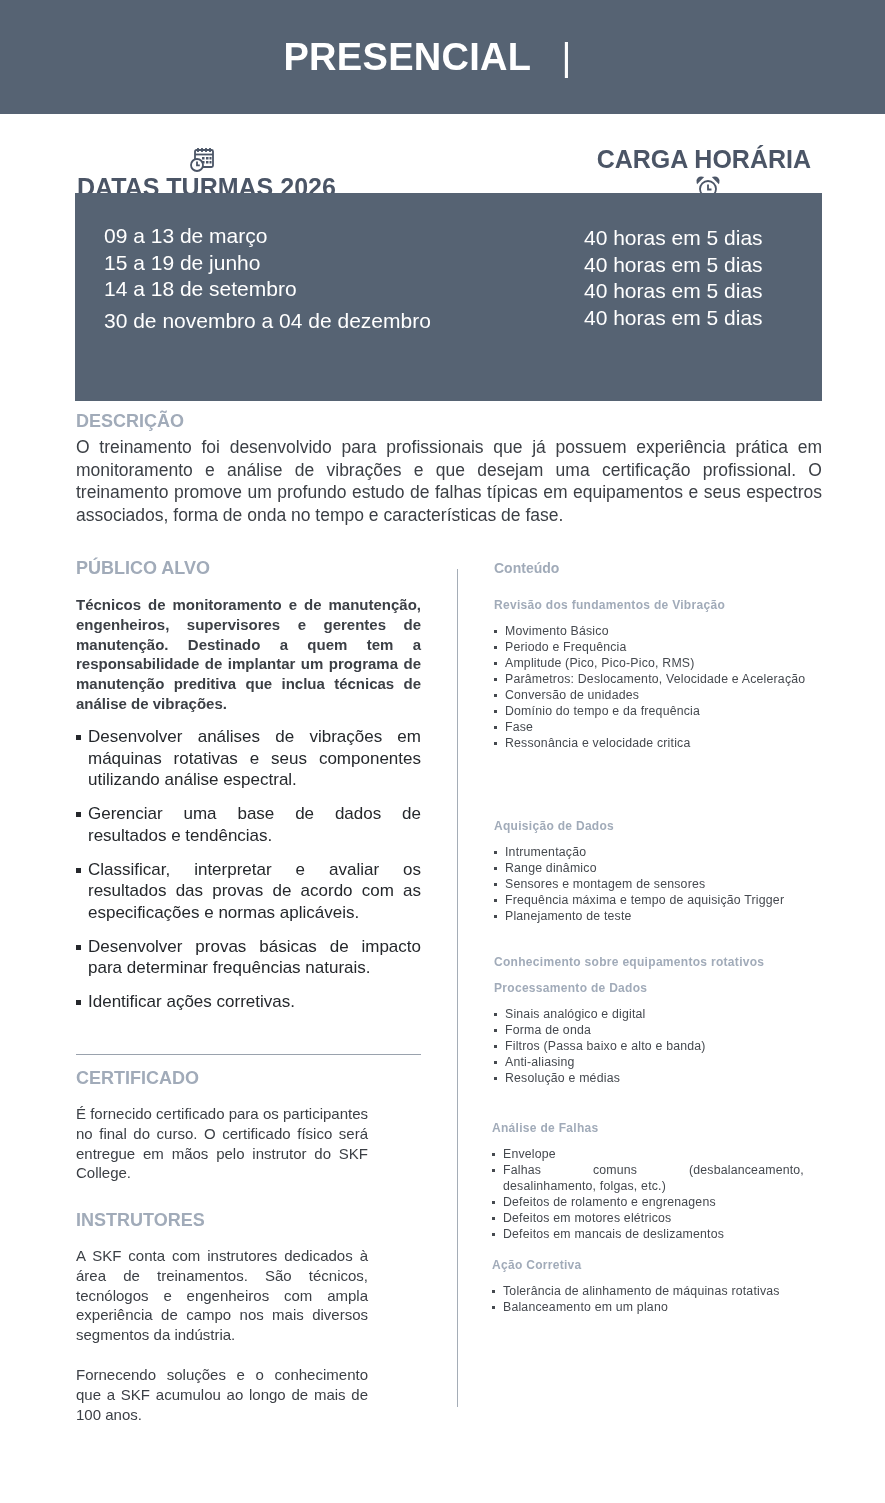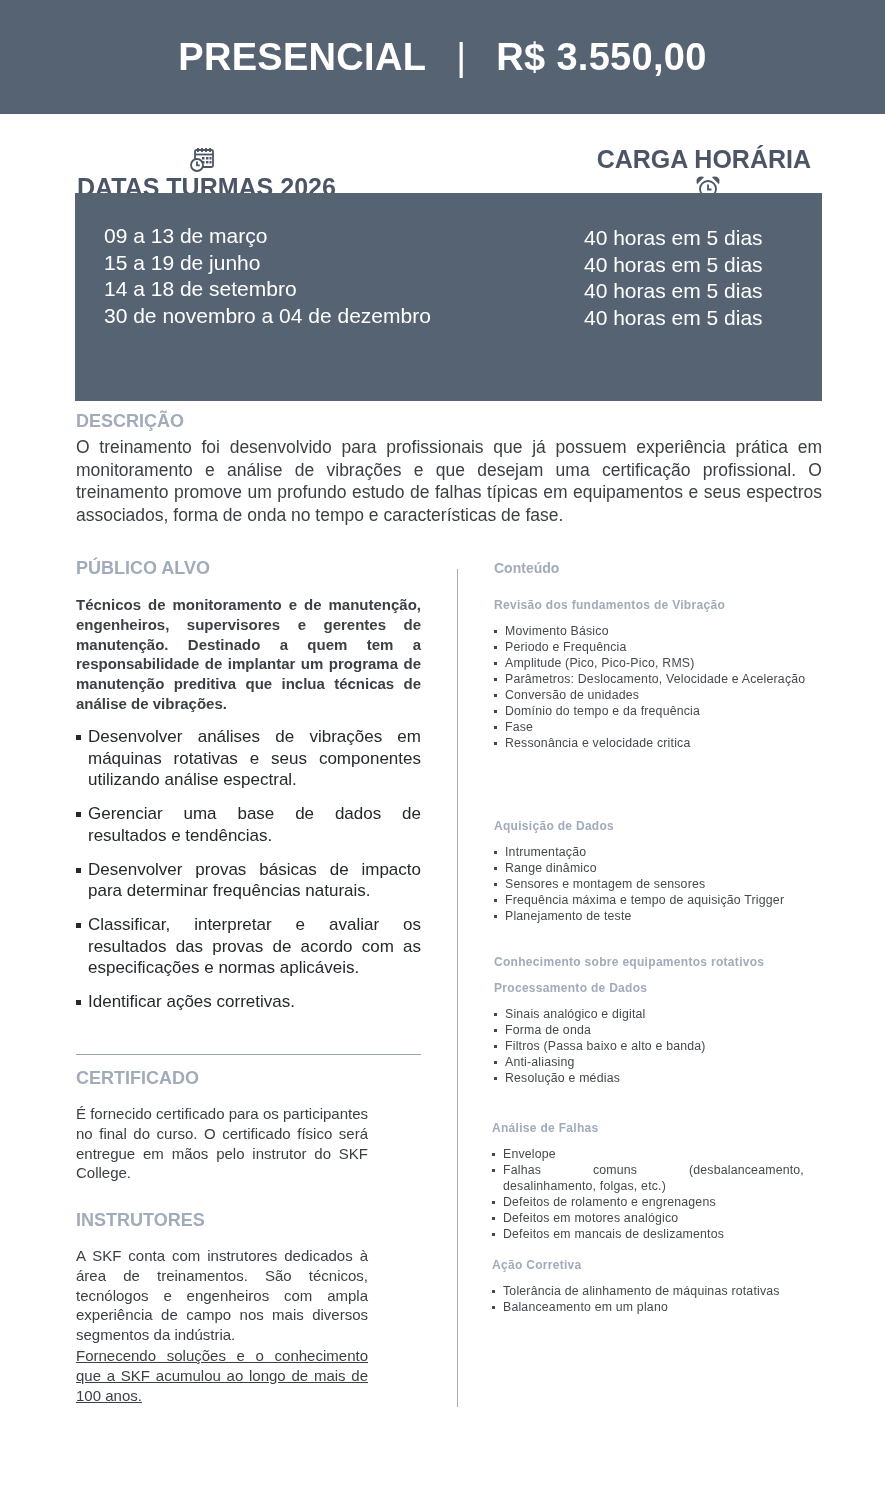--- a/index.html
+++ b/index.html
@@ -25,21 +25,21 @@
   .sec-head.right svg { margin-left: 8px; }
 
   .dates-box {
     position: absolute; left: 75px; top: 193px; width: 747px; height: 208px;
     background: #566373; color: #ffffff;
   }
   .dates-col { position: absolute; top: 30px; font-size: 21px; line-height: 26.7px; }
   .dates-col.left { left: 29px; }
   .dates-col.right { left: 509px; top: 32px; }
   .dates-col .row { white-space: nowrap; }
-  .dates-col.left .row:nth-child(4) { }
+  .dates-col.left .row:nth-child(4) { margin-top: 5px; }
 
   .label {
     font-weight: bold; color: #a1abb9; font-size: 18px;
   }
 
   .desc { position: absolute; left: 76px; top: 411px; width: 746px; }
   .desc .text { margin-top: 4px; font-size: 17.5px; line-height: 22.5px; color: #3b3f45; text-align: justify; }
 
   .left-col { position: absolute; left: 76px; width: 345px; }
   .para { font-size: 15px; line-height: 19.8px; color: #3b3f45; text-align: justify; }
@@ -56,21 +56,21 @@
   .objetivo li::before {
     content: ""; position: absolute; left: 0; top: 9px; width: 5px; height: 5px; background: #25282c;
   }
 
   .hr { position: absolute; left: 76px; top: 1054px; width: 345px; height: 1px; background: #9aa2ad; }
 
   .cert { top: 1068px; width: 292px; }
   .cert .para { margin-top: 15px; }
   .instr { top: 1210px; width: 292px; }
   .instr .para { margin-top: 15px; }
-  .instr .para + .para { margin-top: 1px; text-decoration: underline; }
+  .instr .para + .para { margin-top: 20px; }
 
   .vdivider { position: absolute; left: 457px; top: 569px; width: 1px; height: 838px; background: #a5adb7; }
 
   .right-col { position: absolute; left: 494px; top: 560px; width: 312px; }
   .conteudo-title { font-weight: bold; color: #a1abb9; font-size: 14px; }
   .topic { font-weight: bold; color: #a1abb9; font-size: 12px; letter-spacing: 0.3px; }
   .right-col ul { list-style: none; }
   .right-col li {
     position: relative; padding-left: 11px; font-size: 12.3px; line-height: 16px;
     color: #45494f; text-align: justify; letter-spacing: 0.2px;
@@ -80,21 +80,20 @@
   }
   .blk { position: absolute; left: 0; width: 312px; }
   .blk .topic + ul { margin-top: 11px; }
 </style>
 </head>
 <body>
 
 <div class="top-banner">
   <span>PRESENCIAL</span>
   <span class="sep">|</span>
-  <span>R$ 3.550,00</span>
 </div>
 
 <div class="sec-head left">
   <span>
     <svg width="28" height="28" viewBox="0 0 28 28" fill="none" stroke="#4b5566" stroke-width="1.8">
       <rect x="6" y="5" width="18" height="17" rx="1.5"></rect>
       <line x1="6" y1="9.5" x2="24" y2="9.5"></line>
       <path d="M9 3v4M13 3v4M17 3v4M21 3v4"></path>
       <rect x="13" y="12" width="2.5" height="2.5" fill="#4b5566" stroke="none"></rect>
       <rect x="17" y="12" width="2.5" height="2.5" fill="#4b5566" stroke="none"></rect>
@@ -144,22 +143,22 @@
 
 <div class="left-col publico">
   <div class="label">PÚBLICO ALVO</div>
   <div class="para">Técnicos de monitoramento e de manutenção, engenheiros, supervisores e gerentes de manutenção. Destinado a quem tem a responsabilidade de implantar um programa de manutenção preditiva que inclua técnicas de análise de vibrações.</div>
 </div>
 
 <div class="left-col objetivo">
   <ul>
     <li>Desenvolver análises de vibrações em máquinas rotativas e seus componentes utilizando análise espectral.</li>
     <li>Gerenciar uma base de dados de resultados e tendências.</li>
+    <li>Classificar, interpretar e avaliar os resultados das provas de acordo com as especificações e normas aplicáveis.</li>
     <li>Desenvolver provas básicas de impacto para determinar frequências naturais.</li>
-    <li>Classificar, interpretar e avaliar os resultados das provas de acordo com as especificações e normas aplicáveis.</li>
     <li>Identificar ações corretivas.</li>
   </ul>
 </div>
 
 <div class="hr"></div>
 
 <div class="left-col cert">
   <div class="label">CERTIFICADO</div>
   <div class="para">É fornecido certificado para os participantes no final do curso. O certificado físico será entregue em mãos pelo instrutor do SKF College.</div>
 </div>
@@ -214,21 +213,21 @@
       <li>Resolução e médias</li>
     </ul>
   </div>
 
   <div class="blk" style="top:561px; left:-2px">
     <div class="topic">Análise de Falhas</div>
     <ul>
       <li>Envelope</li>
       <li>Falhas comuns (desbalanceamento, desalinhamento, folgas, etc.)</li>
       <li>Defeitos de rolamento e engrenagens</li>
-      <li>Defeitos em motores analógico</li>
+      <li>Defeitos em motores elétricos</li>
       <li>Defeitos em mancais de deslizamentos</li>
     </ul>
   </div>
 
   <div class="blk" style="top:698px; left:-2px">
     <div class="topic">Ação Corretiva</div>
     <ul>
       <li>Tolerância de alinhamento de máquinas rotativas</li>
       <li>Balanceamento em um plano</li>
     </ul>

